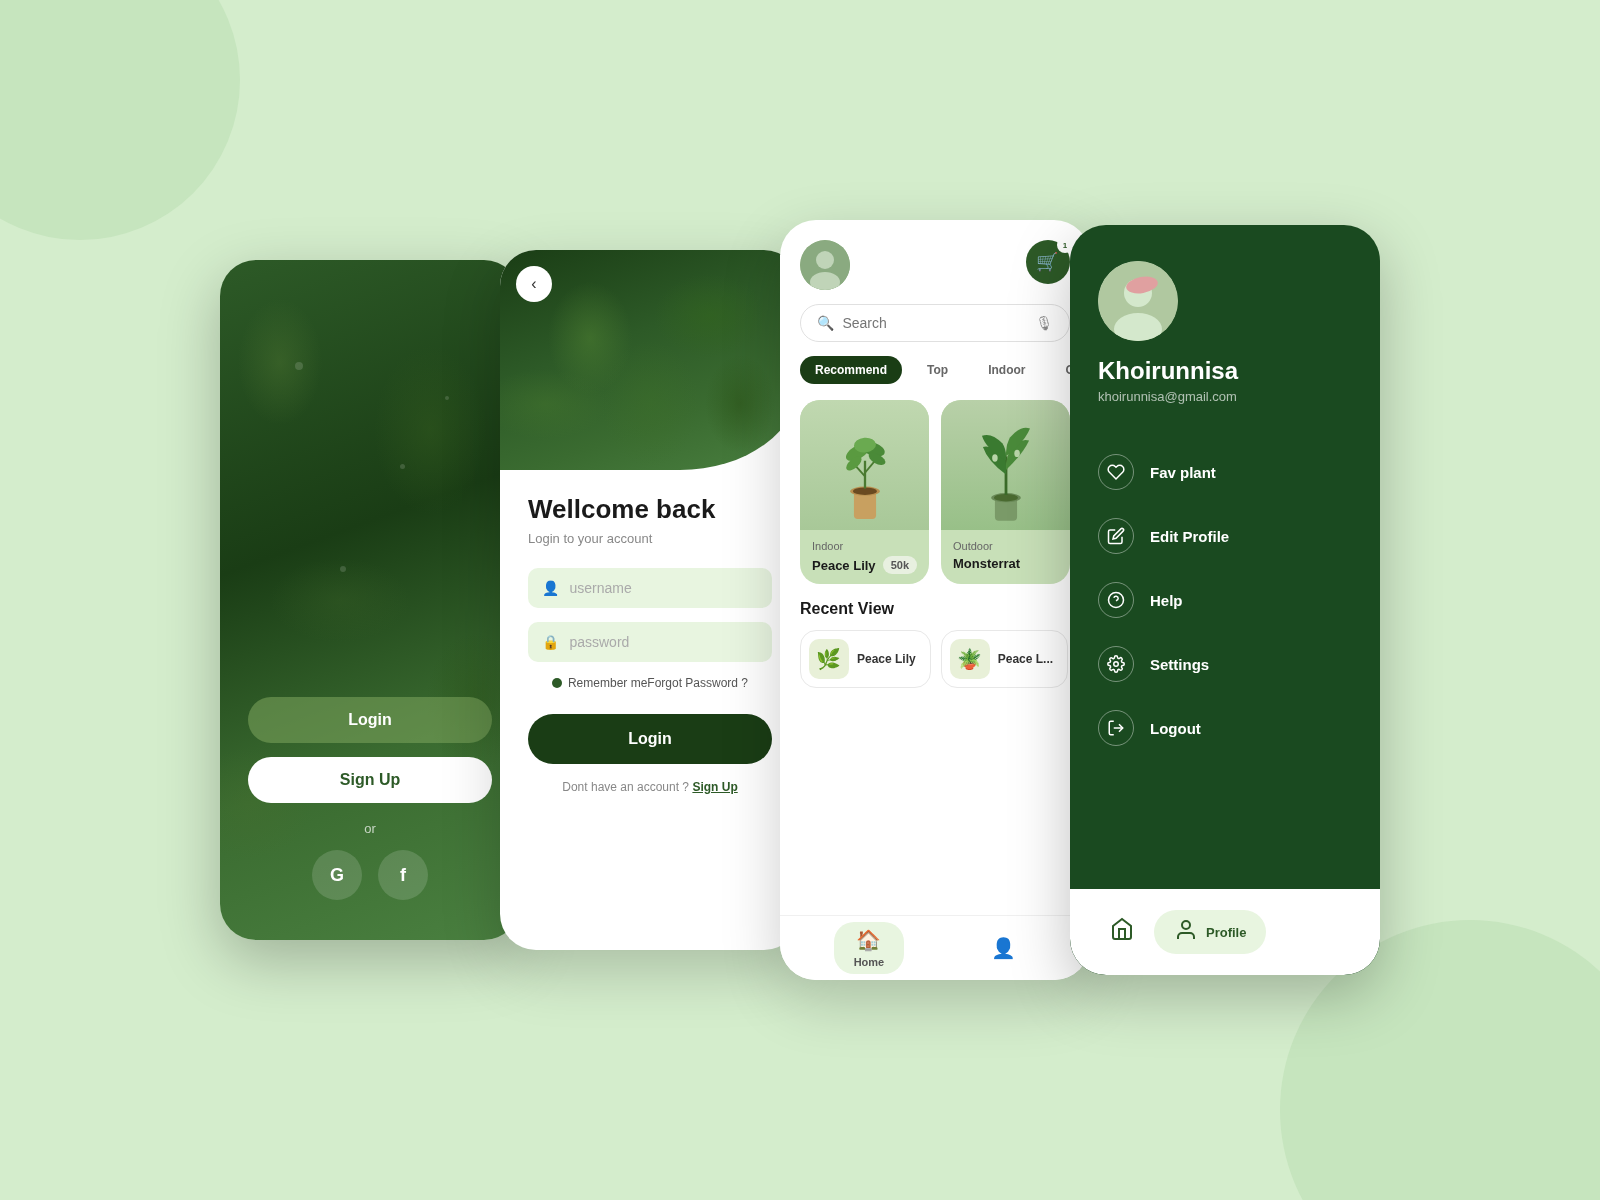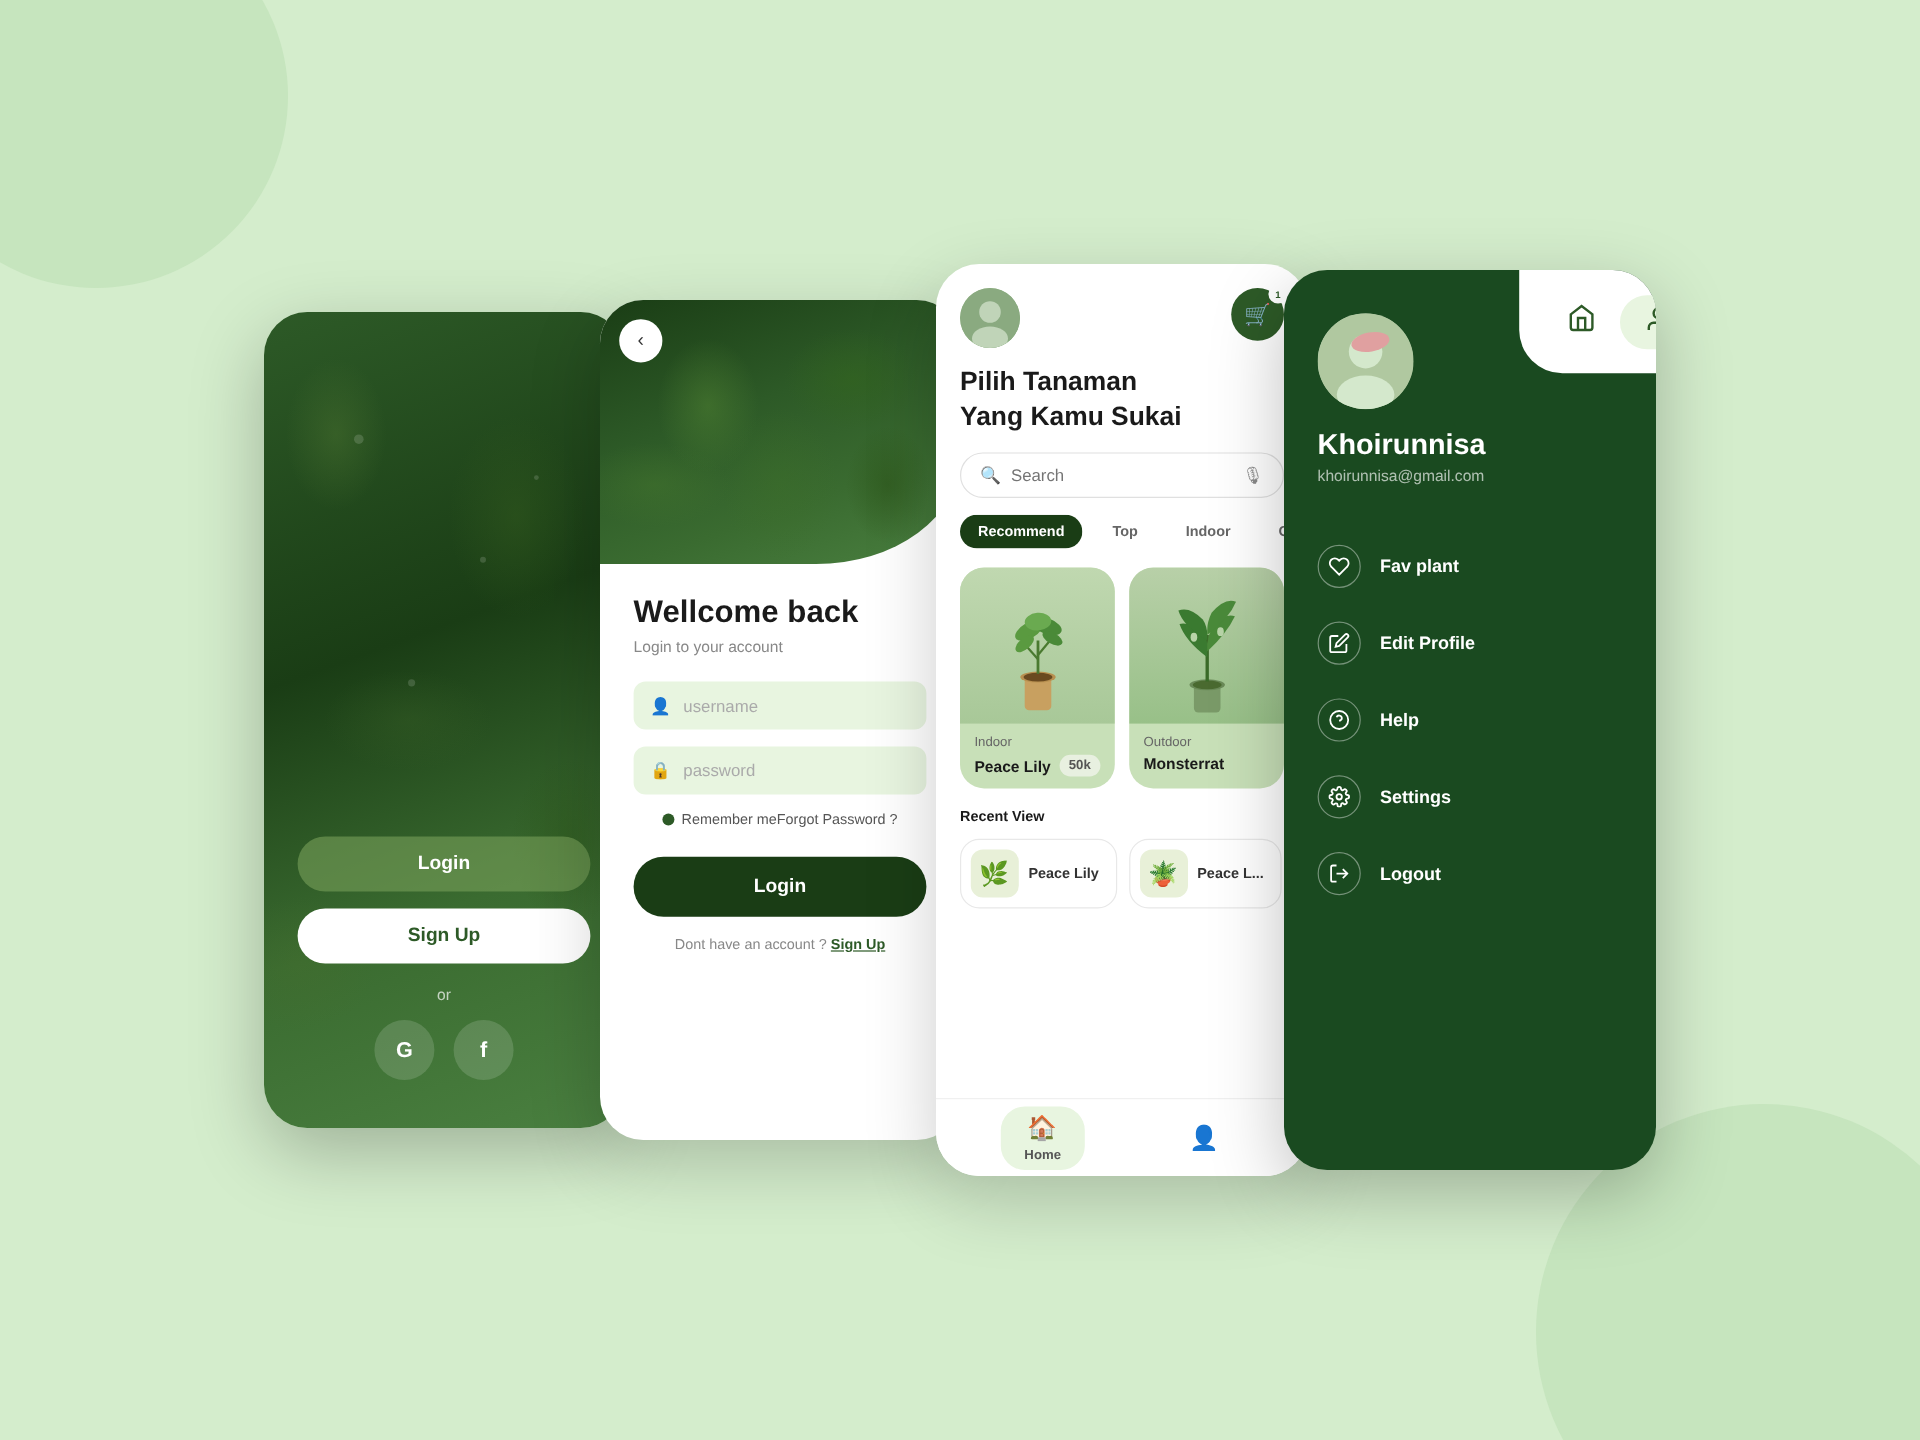--- a/index.html
+++ b/index.html
@@ -419,21 +419,21 @@
     }
     .plant-price {
       font-size: 11px;
       font-weight: 600;
       color: #555;
       background: #e8f0e0;
       padding: 3px 8px;
       border-radius: 10px;
     }
     .section-title {
-      font-size: 12px;
+      font-size: 16px;
       font-weight: 700;
       color: #1a1a1a;
       margin-bottom: 12px;
     }
     .recent-list {
       display: flex;
       gap: 10px;
     }
     .recent-item {
       display: flex;
@@ -485,21 +485,21 @@
     .screen-profile {
       width: 310px;
       height: 750px;
       border-radius: 36px;
       overflow: hidden;
       position: relative;
       box-shadow: 0 20px 60px rgba(0,0,0,0.25);
       z-index: 5;
       background: #1a4a20;
       display: flex;
-      flex-direction: row;
+      flex-direction: column;
     }
     .profile-content {
       flex: 1;
       padding: 36px 28px 20px;
     }
     .profile-avatar {
       width: 80px; height: 80px;
       border-radius: 50%;
       overflow: hidden;
       background: linear-gradient(135deg, #8db88a, #4a7c40);
@@ -645,24 +645,20 @@
               <ellipse cx="25" cy="42" rx="15" ry="10" fill="#c0d4b8"></ellipse>
             </svg>
           </div>
         </div>
         <button class="cart-btn">
           🛒
           <span class="cart-badge">1</span>
         </button>
       </div>
 
-      <div class="home-title">
-        <span>Pilih Tanaman</span><br>
-        <span>Yang Kamu Sukai</span>
-      </div>
 
       <div class="search-bar">
         <span class="search-icon">🔍</span>
         <input class="search-input" type="text" placeholder="Search" style="">
         <span class="mic-icon">🎙</span>
       </div>
 
       <div class="filter-tabs">
         <button class="filter-tab active">Recommend</button>
         <button class="filter-tab">Top</button>

